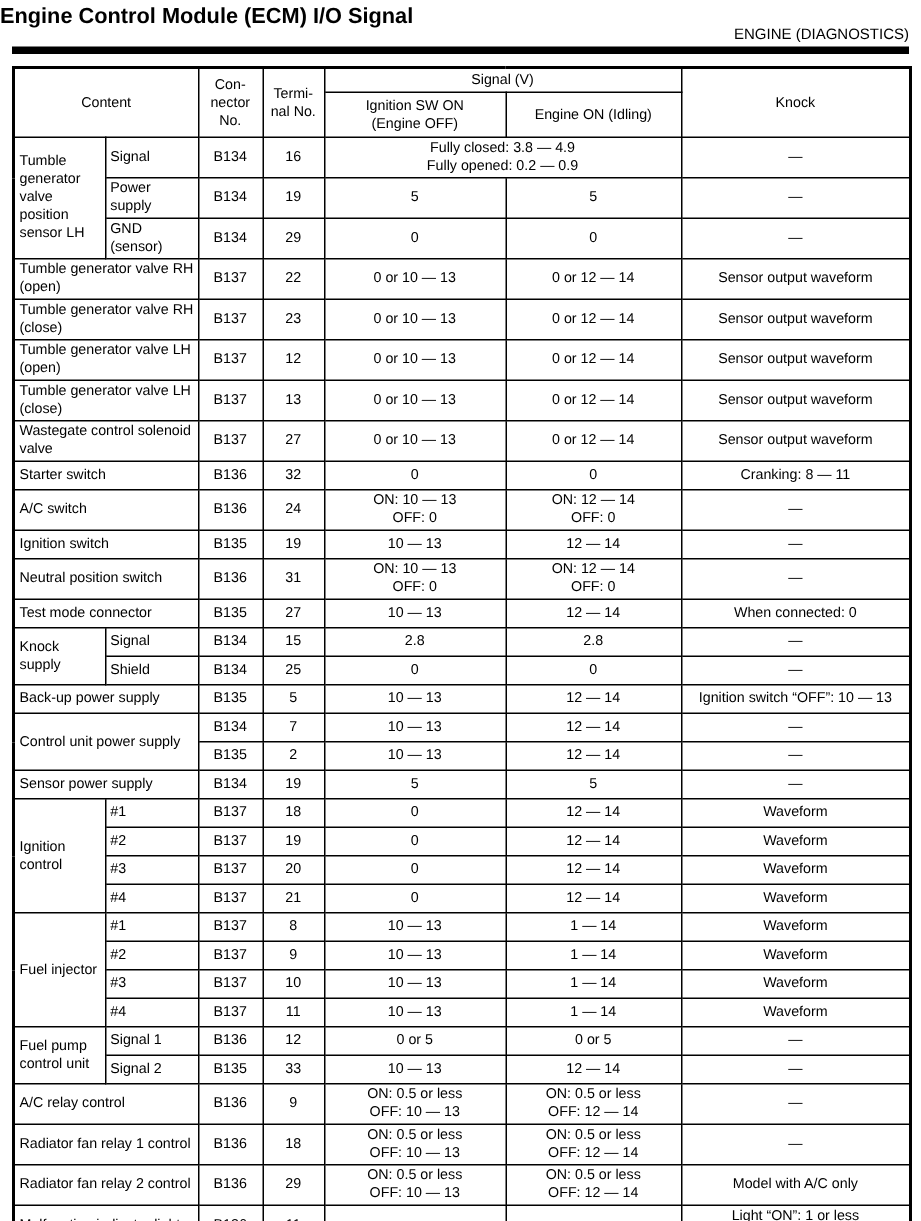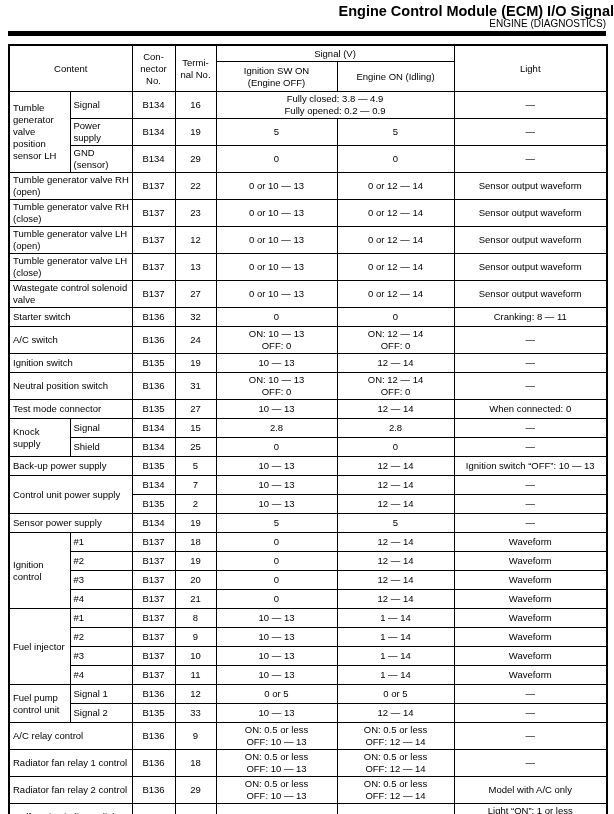--- a/index.html
+++ b/index.html
@@ -1,22 +1,22 @@
 <!DOCTYPE html>
 <html><head>
 <meta charset="utf-8">
 <style>
   html,body{margin:0;padding:0;}
   body{
     width:614px;height:814px;background:#fff;color:#000;
     font-family:"Liberation Sans",sans-serif;position:relative;overflow:hidden;
   }
   .page-title{
-    font-size:14.5px;font-weight:bold;text-align:right;
-    padding-top:3px;margin:0;padding-left:31px;
+    font-size:14.5px;font-weight:bold;text-align:left;
+    padding-top:3px;margin:0;
   }
   .section-label{
     position:absolute;top:18px;right:8px;font-size:10px;font-weight:normal;
   }
   .thick-rule{
     position:absolute;top:31px;left:8px;width:598px;height:5px;background:#000;
   }
   table.io-table{
     position:absolute;top:44px;left:8px;width:598px;
     border-collapse:collapse;table-layout:fixed;
@@ -51,21 +51,21 @@
   </colgroup>
   <thead>
     <tr class="h1">
       <th colspan="2" rowspan="2">Content</th>
       <th rowspan="2">Con-
 nector
 No.</th>
       <th rowspan="2">Termi-
 nal No.</th>
       <th colspan="2">Signal (V)</th>
-      <th rowspan="2">Light</th>
+      <th rowspan="2">Knock</th>
     </tr>
     <tr class="h2">
       <th>Ignition SW ON
 (Engine OFF)</th>
       <th>Engine ON (Idling)</th>
     </tr>
   </thead>
   <tbody>
     <tr>
       <td class="l" rowspan="3">Tumble generator valve position sensor LH</td>

